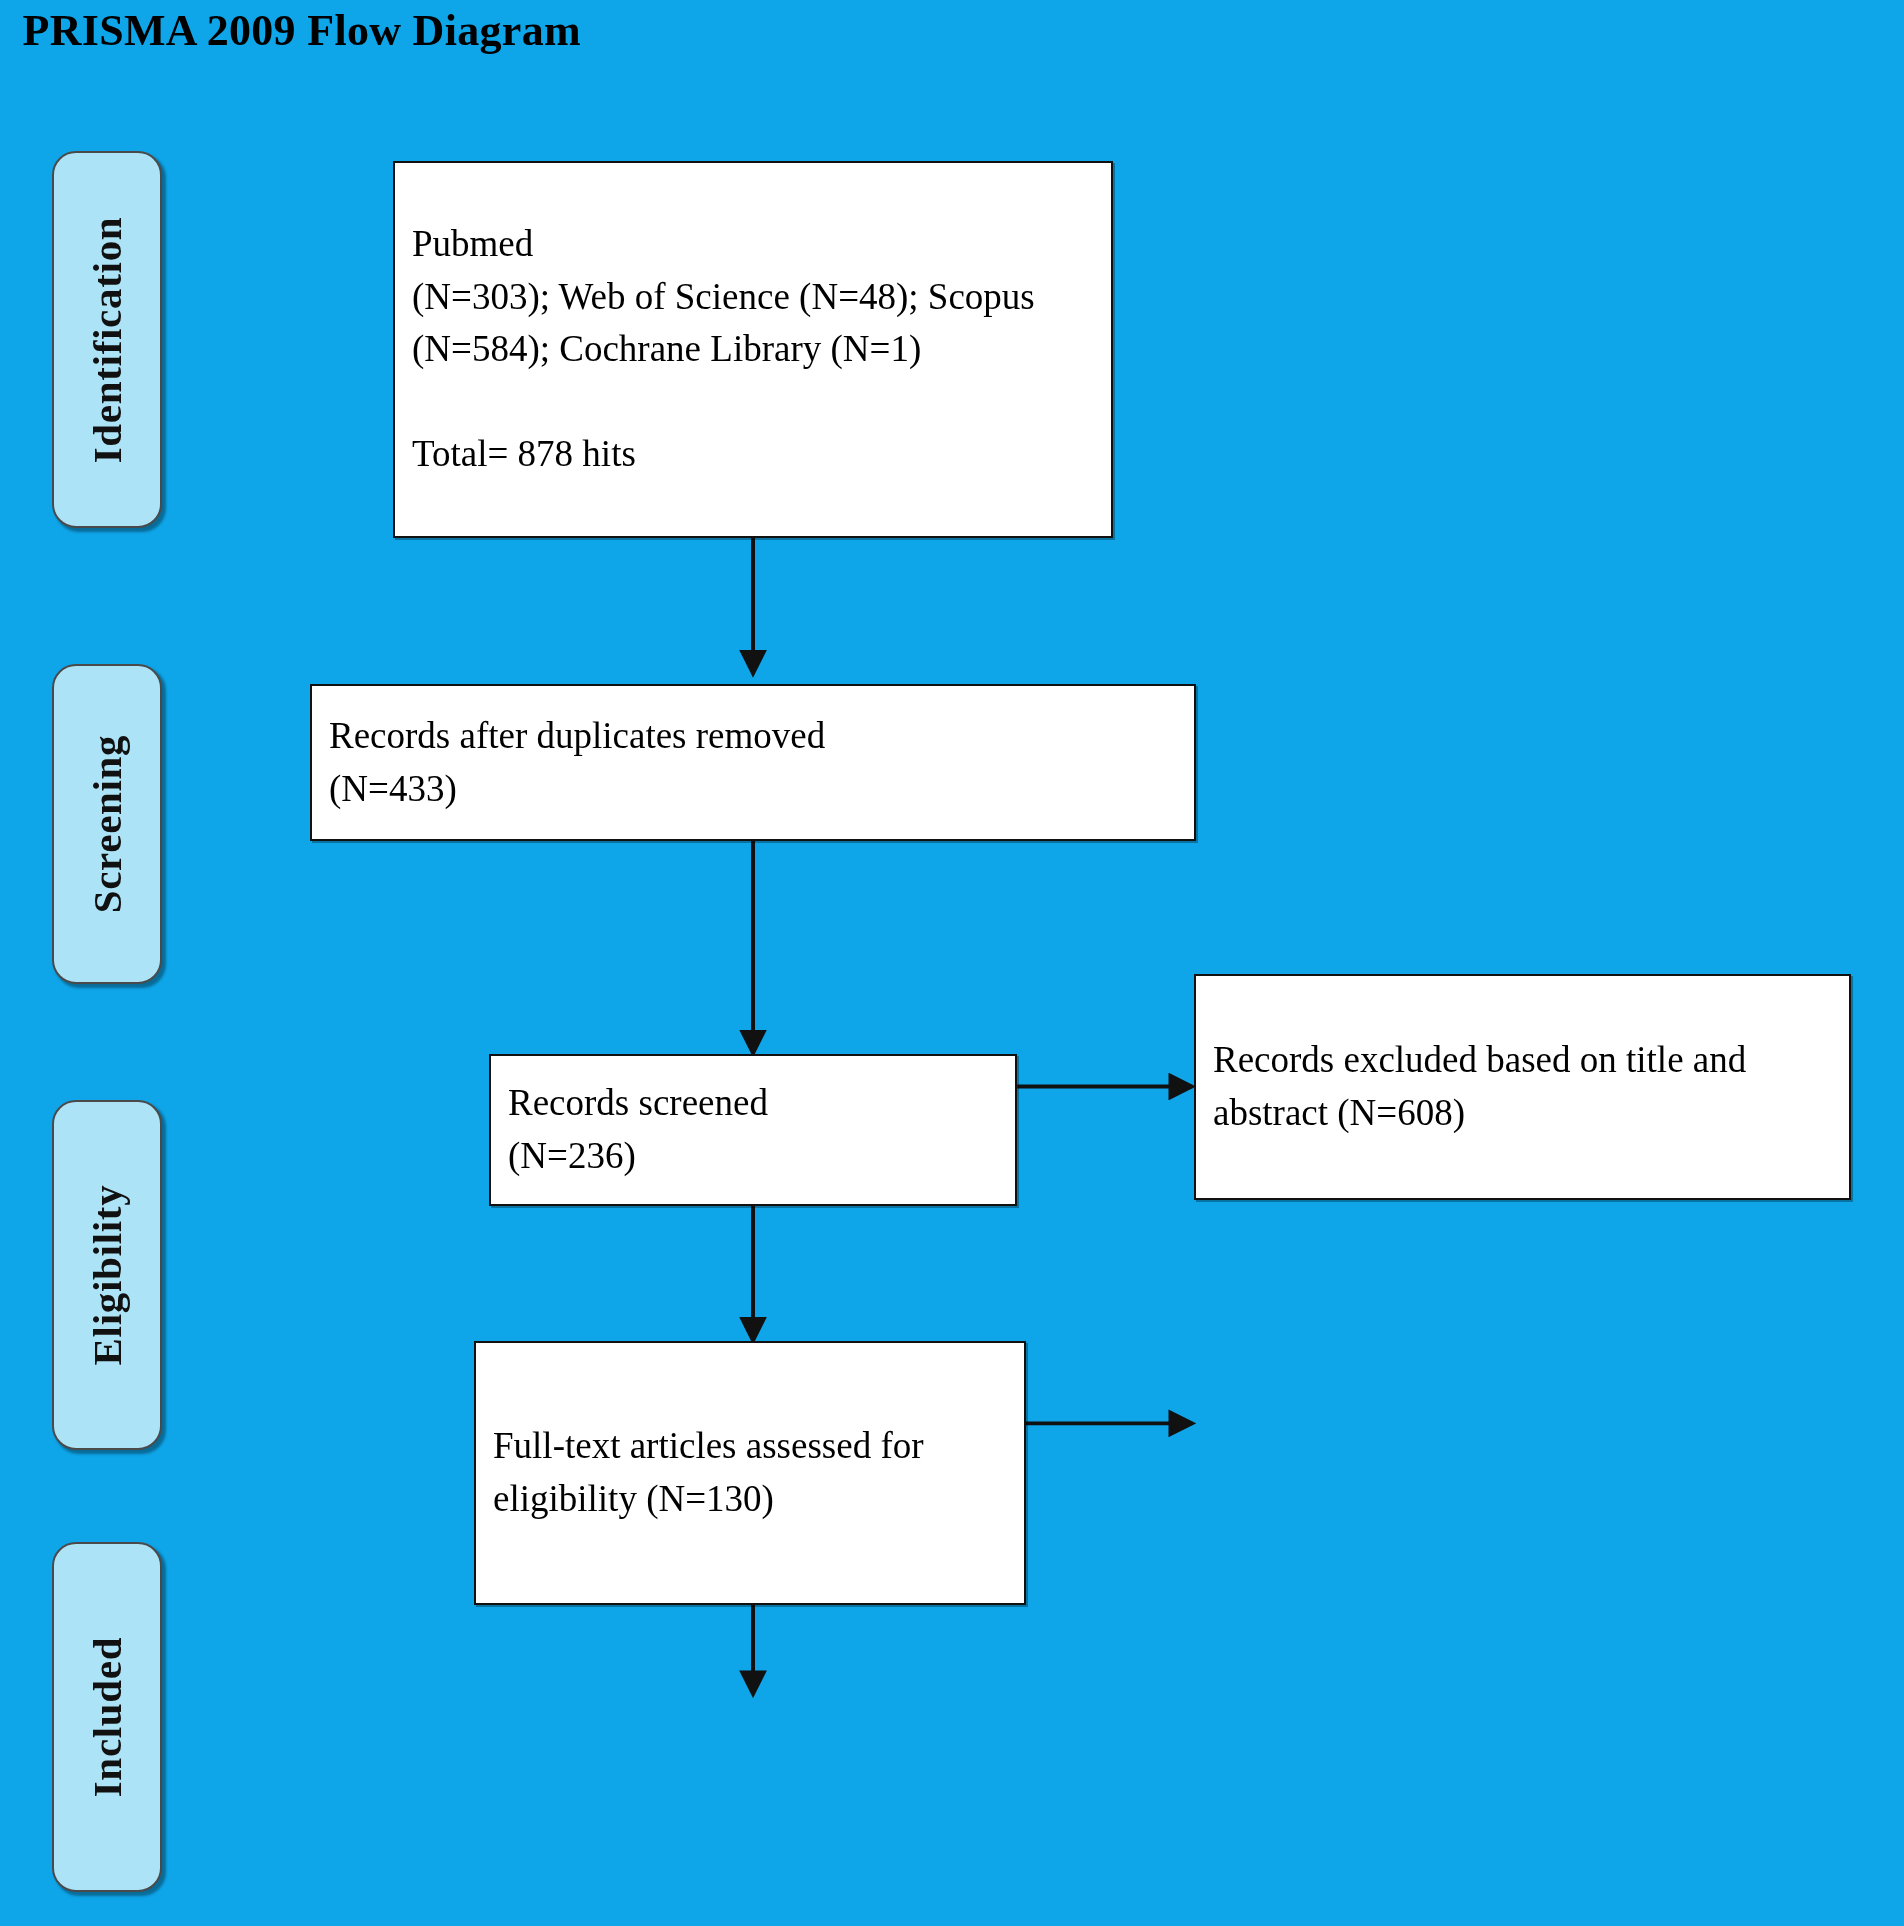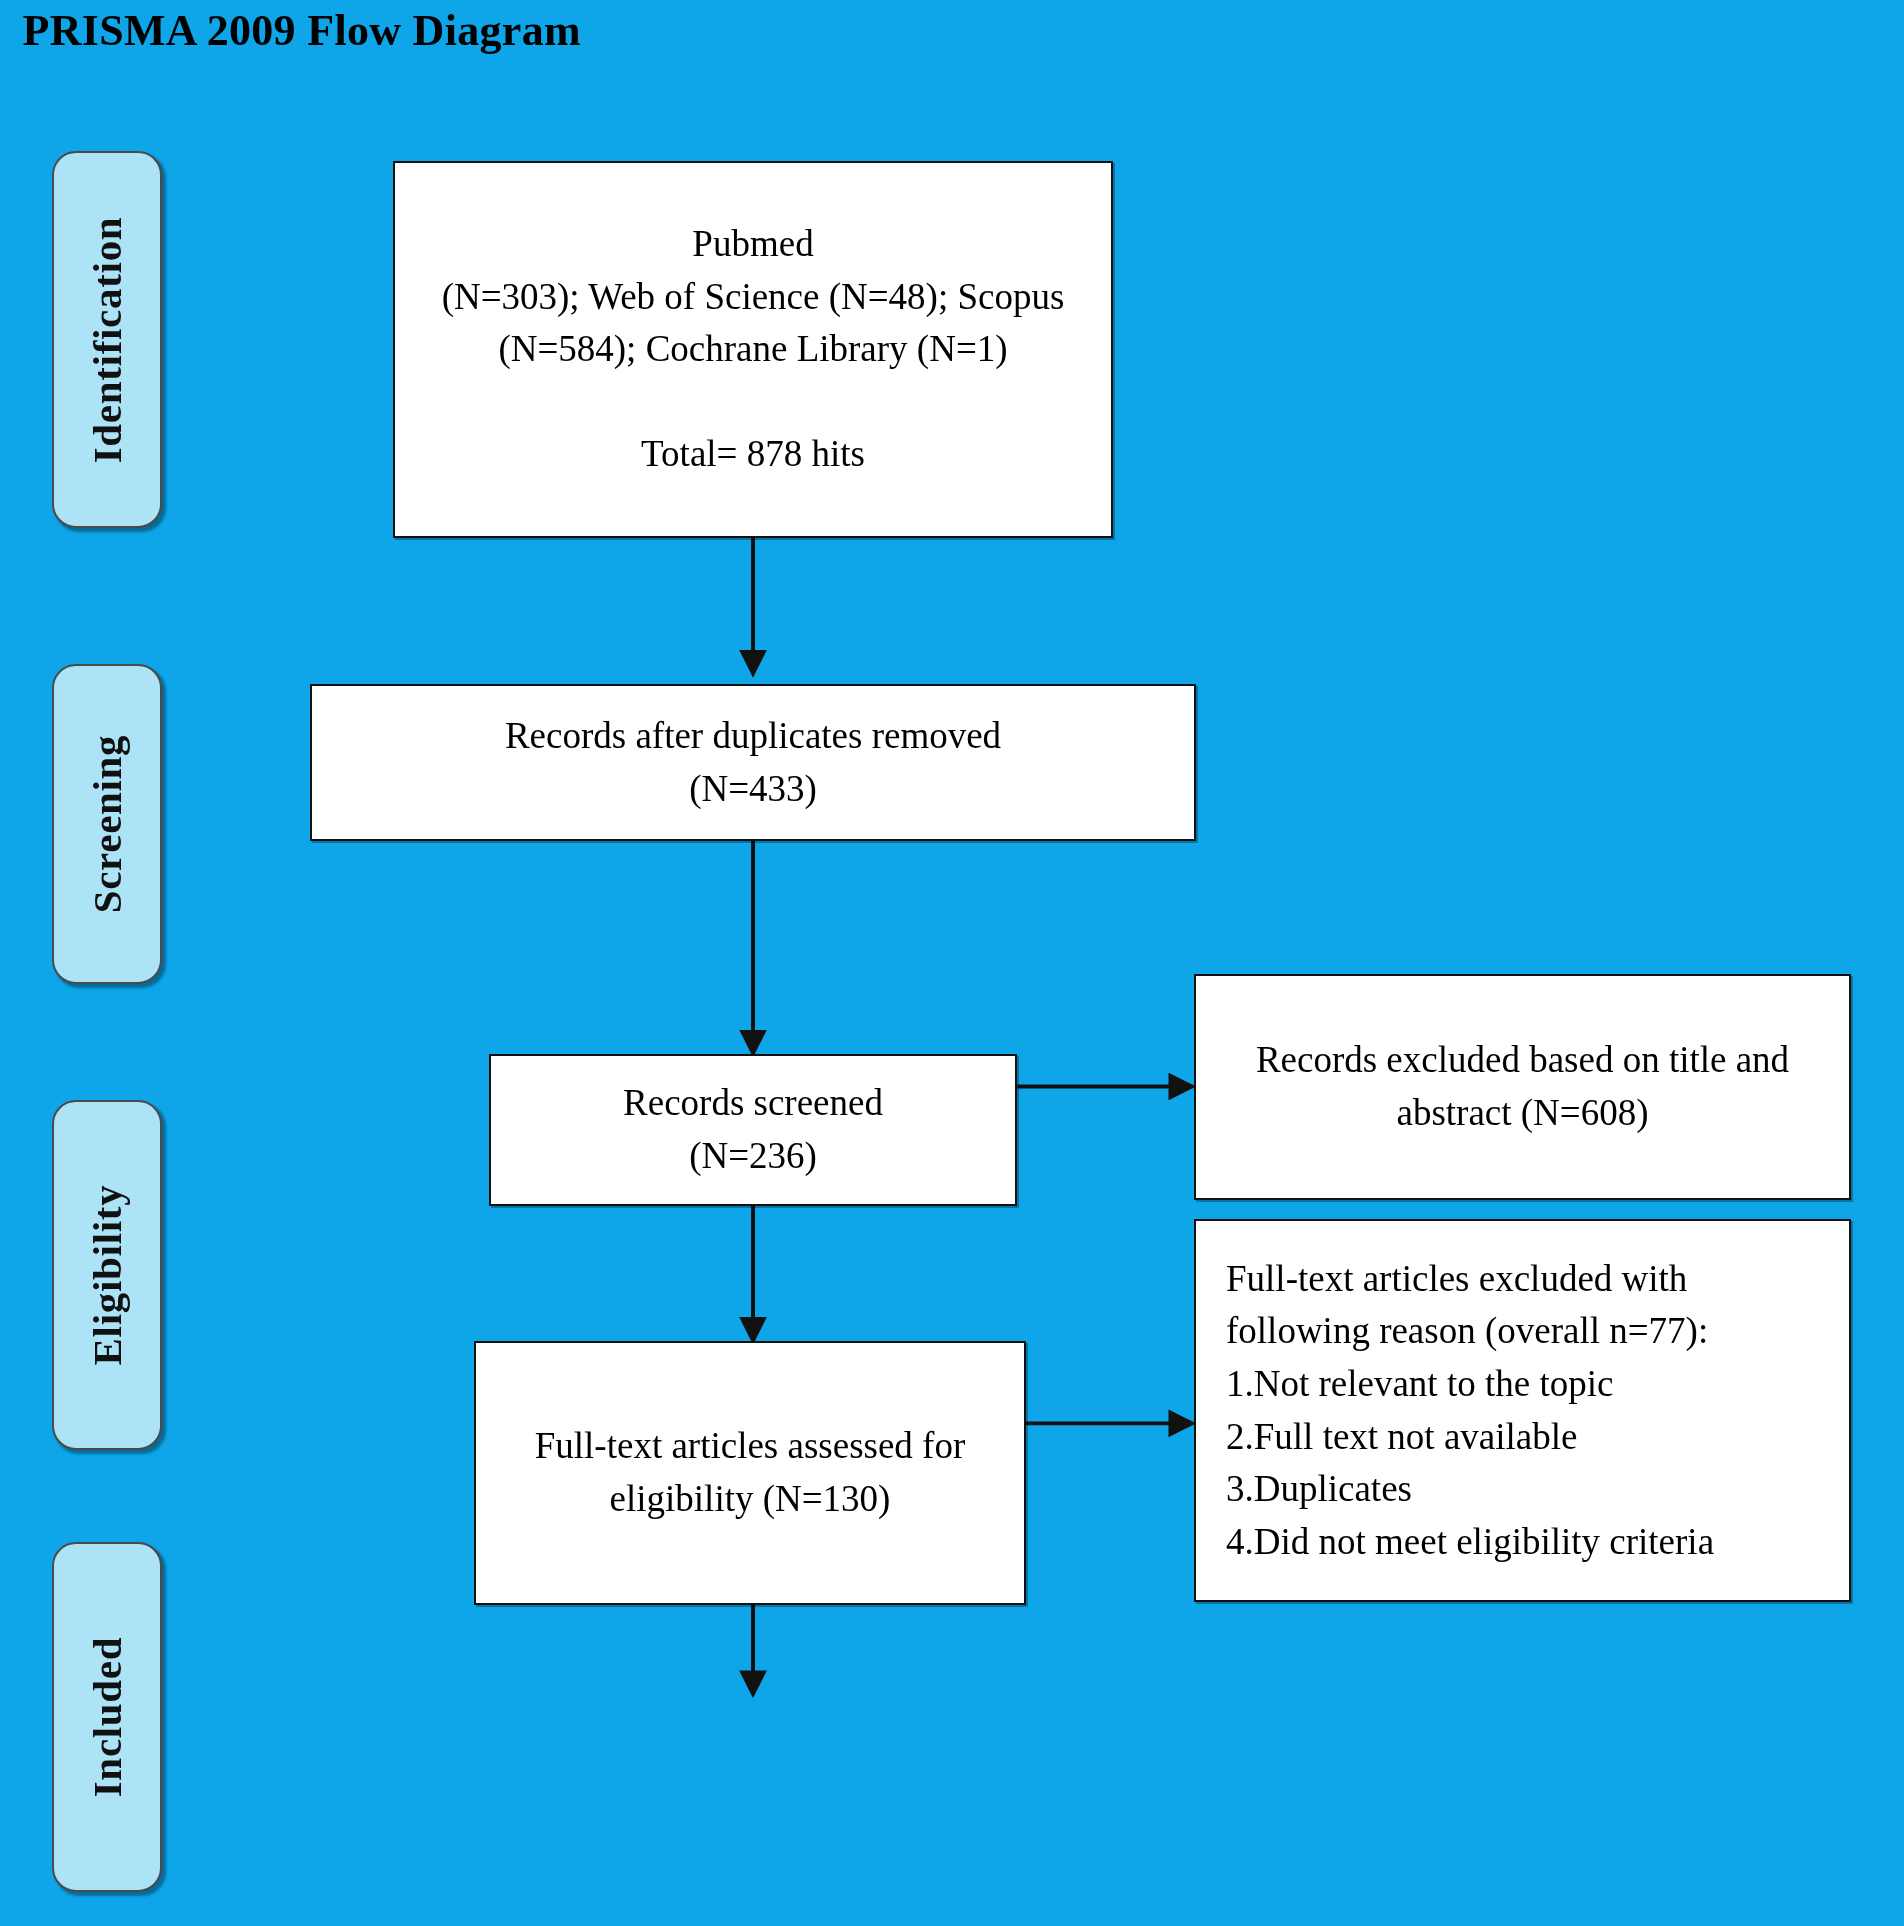--- a/index.html
+++ b/index.html
@@ -61,21 +61,21 @@
     box-sizing: border-box;
     display: flex;
     flex-direction: column;
     justify-content: center;
     box-shadow: 2px 2px 0 rgba(0,0,0,0.30);
   }
   .flow-box .box-text {
     font-size: 37px;
     line-height: 1.42;
     color: #000000;
-    text-align: center;
+    text-align: left;
     padding: 0 17px;
     white-space: pre-line;
   }
   .flow-box.align-left .box-text {
     text-align: left;
     padding-left: 30px;
     padding-right: 16px;
   }
 
   
@@ -152,24 +152,16 @@
   <div class="flow-box" style="left:1194px; top:974px; width:657px; height:226px;">
     <div class="box-text">Records excluded based on title and
 abstract (N=608)</div>
   </div>
 
   <div class="flow-box" style="left:474px; top:1341px; width:552px; height:264px;">
     <div class="box-text">Full-text articles assessed for
 eligibility (N=130)</div>
   </div>
 
-  <div class="flow-box align-left" style="left:1194px; top:1219px; width:657px; height:383px;">
-    <div class="box-text">Full-text articles excluded with
-following reason (overall n=77):
-1.Not relevant to the topic
-2.Full text not available
-3.Duplicates
-4.Did not meet eligibility criteria</div>
-  </div>
 
 
 </div>
 
 
 </body></html>

